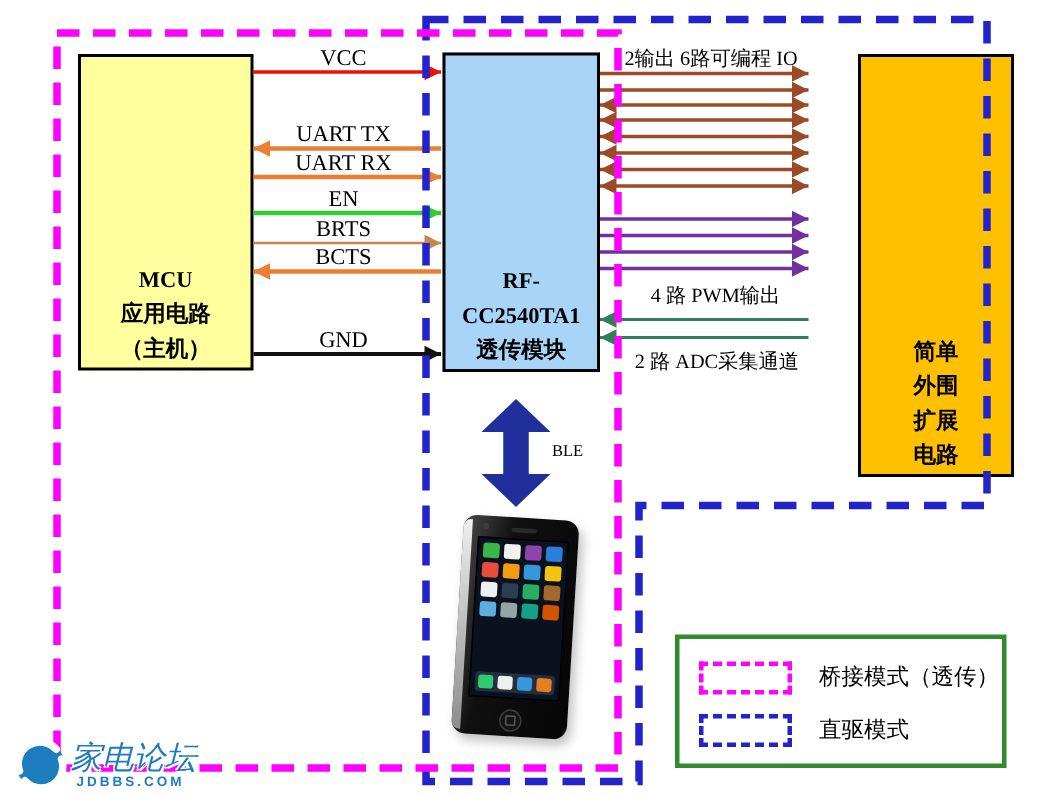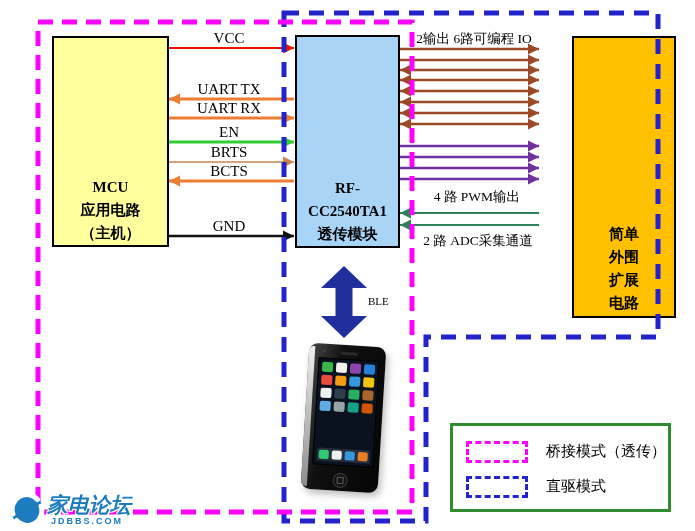--- a/index.html
+++ b/index.html
@@ -39,21 +39,21 @@
   
   .legend{position:absolute;left:450px;top:423px;width:221px;height:89px;z-index:4;
           border:3px solid #2E8B2E;box-sizing:border-box;background:#fff;padding:8px 0 0 13px;}
   .legend-row{display:flex;align-items:center;height:35px;gap:18px;}
   .swatch{width:56px;height:16px;border:3px dashed #999;flex:0 0 auto;}
   .legend-label{font-size:15px;white-space:nowrap;}
   
   .watermark{position:absolute;left:6px;top:487px;width:160px;height:44px;z-index:6;
              font-family:"Liberation Sans","DejaVu Sans",sans-serif;}
   .wm-logo{position:absolute;left:0;top:2px;width:42px;height:42px;}
-  .wm-title{position:absolute;left:41px;top:4px;font-size:21px;font-weight:bold;font-style:italic;
+  .wm-title{position:absolute;left:41px;top:4px;font-size:21px;font-weight:normal;font-style:italic;
             white-space:nowrap;
             text-shadow:1px 1px 0 #fff,-1px -1px 0 #fff,1px -1px 0 #fff,-1px 1px 0 #fff;}
   .wm-sub{position:absolute;left:45px;top:29px;font-size:9px;font-weight:bold;letter-spacing:2px;}
 </style>
 </head>
 <body>
 
 <div id="app">
 
   <div class="box" id="box-mcu" style="background: rgb(255, 255, 158);">

